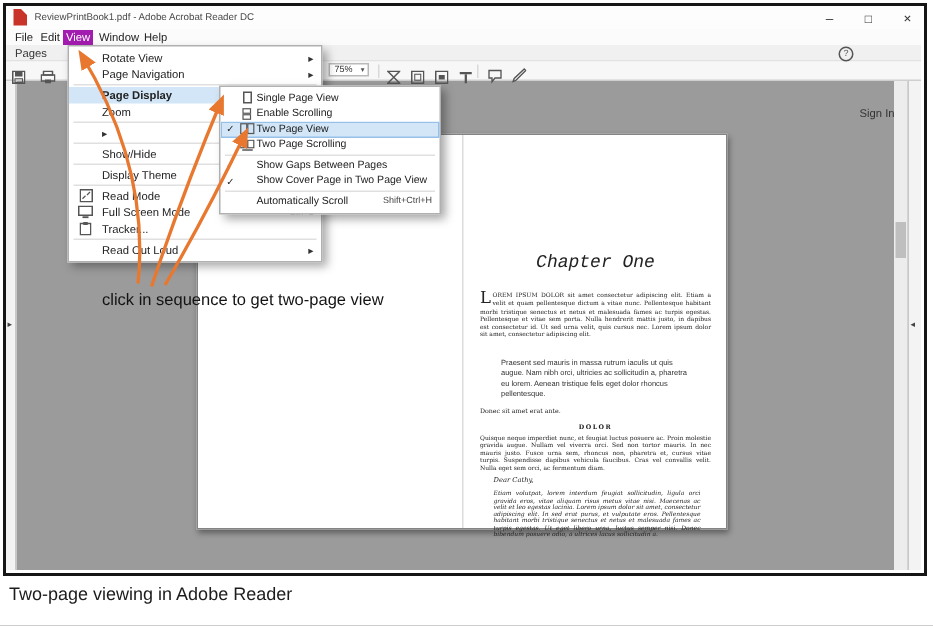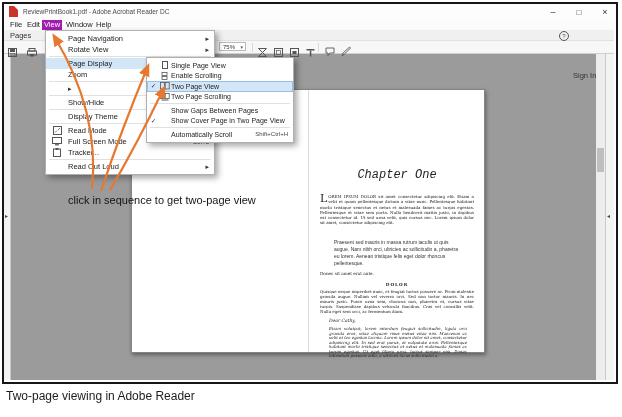--- a/index.html
+++ b/index.html
@@ -68,21 +68,21 @@
   .menu1{left:45px;top:30px;width:170px;z-index:20;}
   .menu2{left:146px;top:57px;width:148px;z-index:21;}
   .mrow{height:11px;display:flex;align-items:center;font-size:7.5px;color:#222;padding-right:5px;}
   .menu2 .mrow{height:10.5px;font-size:7px;}
   .mi-icon{flex:0 0 22px;display:flex;justify-content:center;align-items:center;}
   .menu2 .mi-chk{flex:0 0 9px;text-align:center;font-size:6.5px;color:#222;padding-left:2px;}
   .menu2 .mi-icon{flex:0 0 13px;}
   .mi-label{flex:1;white-space:nowrap;}
   .mi-right{font-size:6px;color:#444;}
   .mi-arrow{font-size:7px;color:#333;}
-  .hl{background:#d2e6f8;}
+  .hl{background:#d2e6f8;font-weight:bold;}
   .hlb{background:#d2e6f8;box-shadow:inset 0 0 0 1px #96c0e8;}
   .msep{height:1px;background:#e0e0e0;margin:1px 3px;}
   .pgic{border:1px solid #555;background:#fff;}
   
   .note{left:68px;top:194px;font-size:11px;color:#141414;z-index:10;white-space:nowrap;}
   .caption{left:6px;top:389px;font-size:12px;color:#1c1c1c;z-index:2;}
   #arrowsvg{position:absolute;left:0;top:0;z-index:30;pointer-events:none;}
   .arrow{fill:none;stroke:#E8782F;stroke-width:2.2;}
 </style>
 </head>
@@ -172,26 +172,26 @@
     <div class="h2small">DOLOR</div>
     <div class="para4 p-serif">Quisque neque imperdiet nunc, et feugiat luctus posuere ac. Proin molestie gravida augue. Nullam vel viverra orci. Sed non tortor mauris. In nec mauris justo. Fusce urna sem, rhoncus non, pharetra et, cursus vitae turpis. Suspendisse dapibus vehicula faucibus. Cras vel convallis velit. Nulla eget sem orci, ac fermentum diam.</div>
     <div class="salut">Dear Cathy,</div>
     <div class="para5 p-serif">Etiam volutpat, lorem interdum feugiat sollicitudin, ligula orci gravida eros, vitae aliquam risus metus vitae nisi. Maecenas ac velit et leo egestas lacinia. Lorem ipsum dolor sit amet, consectetur adipiscing elit. In sed erat purus, et vulputate eros. Pellentesque habitant morbi tristique senectus et netus et malesuada fames ac turpis egestas. Ut eget libero urna, luctus semper nisi. Donec bibendum posuere odio, a ultrices lacus sollicitudin a.</div>
   </div>
 </div>
 
 <div class="abs menu menu1">
   <div class="mrow">
       <span class="mi-icon"></span>
+      <span class="mi-label">Rotate View</span>
+      <span class="mi-arrow">▸</span>
+    </div>
+  <div class="mrow">
+      <span class="mi-icon"></span>
       <span class="mi-label">Page Navigation</span>
-      <span class="mi-arrow">▸</span>
-    </div>
-  <div class="mrow">
-      <span class="mi-icon"></span>
-      <span class="mi-label">Rotate View</span>
       <span class="mi-arrow">▸</span>
     </div>
   <div class="msep"></div>
   <div class="mrow hl">
       <span class="mi-icon"></span>
       <span class="mi-label">Page Display</span>
       <span class="mi-arrow">▸</span>
     </div>
   <div class="mrow">
       <span class="mi-icon"></span>

